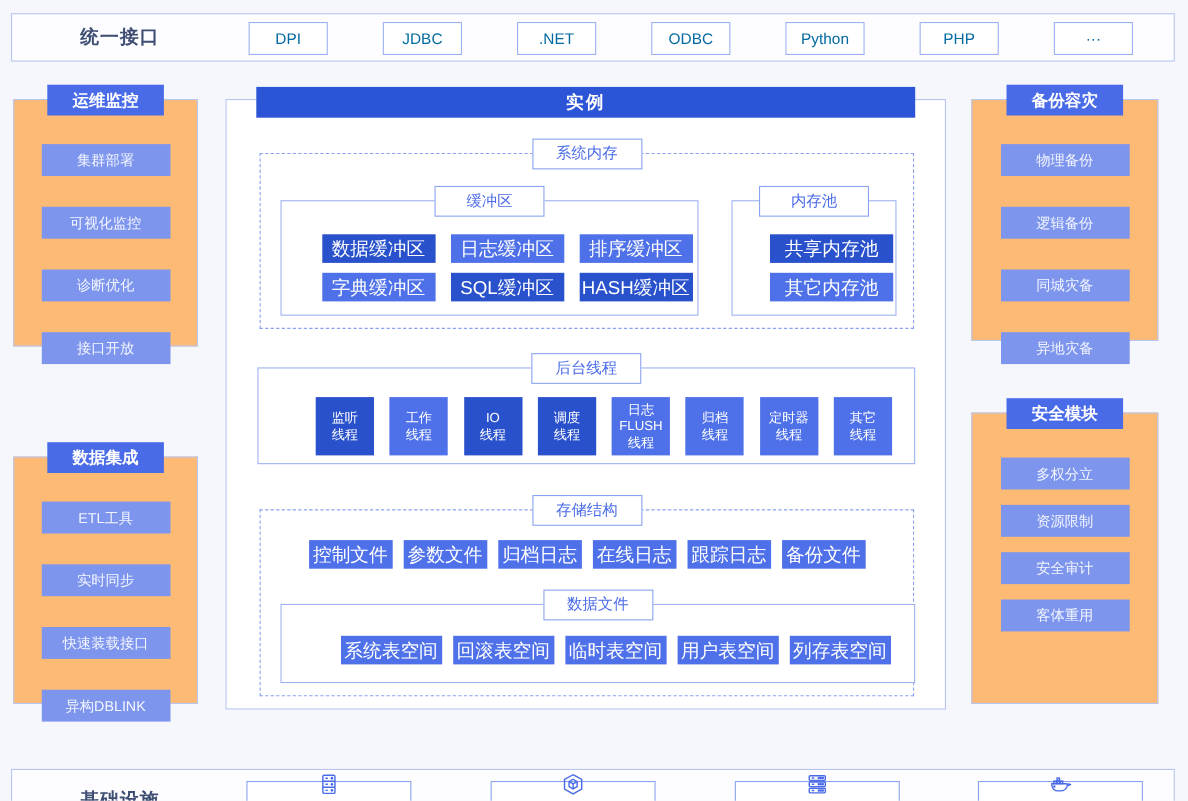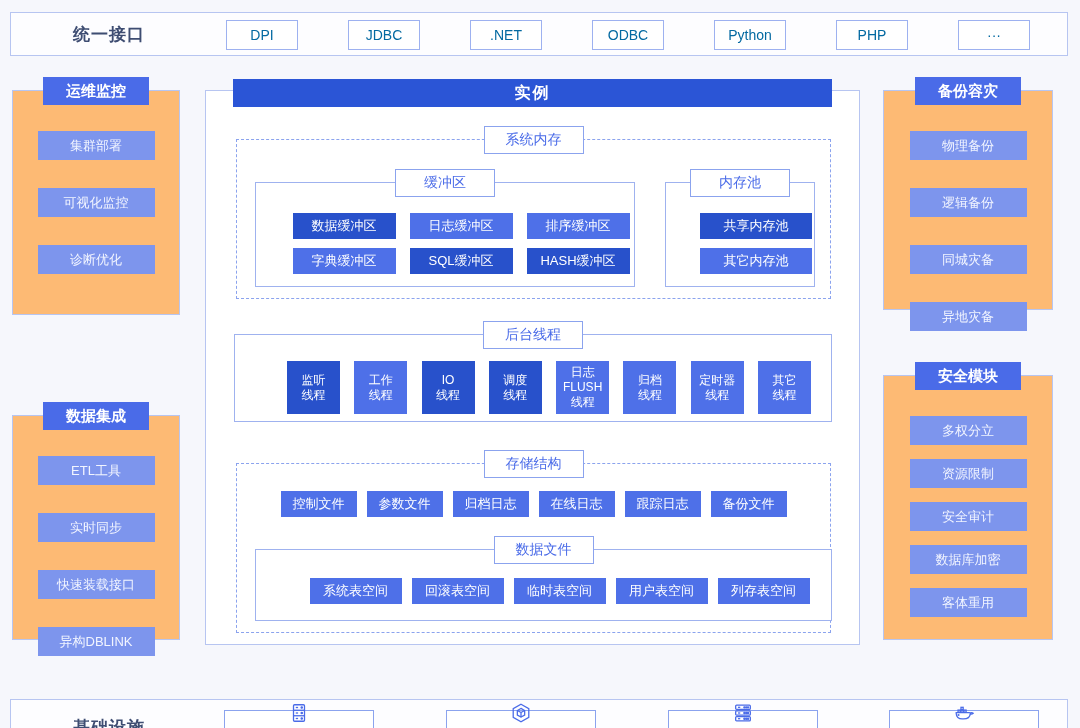--- a/index.html
+++ b/index.html
@@ -25,21 +25,21 @@
   .instance { position:absolute; left:205px; top:90px; width:655px; height:555px; background:#fff; border:1px solid #b7c5f1; }
   .instance-bar { position:absolute; top:-12px; left:27px; right:27px; height:28px; background:#2b55d6; color:#fff; font-size:16px; font-weight:bold; display:flex; align-items:center; justify-content:center; letter-spacing:2px; }
   .label-box { position:absolute; top:-14px; left:50%; transform:translateX(-50%); width:100px; height:28px; background:#fff; border:1px solid #8ba3ee; color:#4a6be8; font-size:14px; display:flex; align-items:center; justify-content:center; white-space:nowrap; z-index:2; }
   .dashed { position:absolute; border:1px dashed #8ba3ee; }
   .sysmem { left:30px; top:48px; width:595px; height:160px; }
   .group { position:absolute; background:#fff; border:1px solid #9fb2ef;padding-left:32px; }
   .buffer-box { left:18px; top:42px; width:380px; height:105px; }
   .pool-box { left:428px; top:42px; width:150px; height:105px; }
   .chip-col { display:flex; flex-direction:column; align-items:center; gap:9px; padding-top:30px; }
   .chip-row { display:flex; justify-content:center; gap:14px; }
-  .chip { height:26px; display:flex; align-items:center; justify-content:center; color:#fff; font-size:13px; white-space:nowrap; cursor:pointer; }
+  .chip { height:26px; display:flex; align-items:center; justify-content:center; color:#fff; font-size:17px; white-space:nowrap; cursor:pointer; }
   .w103 { width:103px; } .w112 { width:112px; } .w76 { width:76px; } .w92 { width:92px; }
   .dark { background:#2851cb; } .med { background:#4e70e8; }
   .threads-box { left:28px; top:243px; width:598px; height:88px; }
   .threads-row { display:flex; justify-content:space-between; padding:0 20px; margin-top:26px; }
   .thread-chip { width:53px; height:53px; display:flex; align-items:center; justify-content:center; text-align:center; color:#fff; font-size:12px; line-height:1.25; white-space:pre-line; cursor:pointer; }
   .storage { left:30px; top:372px; width:595px; height:170px; }
   .files-row { display:flex; justify-content:center; gap:10px; margin-top:27px; }
   .datafiles-box { left:18px; top:85px; width:577px; height:72px; }
   .df-row { display:flex; justify-content:center; gap:10px; margin-top:28px; }
 </style>
@@ -58,20 +58,21 @@
     <div class="api-btn" style="left:825px">PHP</div>
     <div class="api-btn" style="left:947px">···</div>
   </div>
 
   <div class="panel" style="left:12px; top:90px; width:168px; height:225px;">
     <div class="pill">运维监控</div>
     <div class="side-items">
       <div class="side-item">集群部署</div>
       <div class="side-item">可视化监控</div>
       <div class="side-item">诊断优化</div>
+      <div class="side-item">接口开放</div>
     </div>
   </div>
 
   <div class="panel" style="left:12px; top:415px; width:168px; height:225px;">
     <div class="pill">数据集成</div>
     <div class="side-items">
       <div class="side-item">ETL工具</div>
       <div class="side-item">实时同步</div>
       <div class="side-item">快速装载接口</div>
       <div class="side-item">异构DBLINK</div>
@@ -87,21 +88,20 @@
       <div class="side-item">异地灾备</div>
     </div>
   </div>
 
   <div class="panel" style="left:883px; top:375px; width:170px; height:265px;">
     <div class="pill">安全模块</div>
     <div class="side-items" style="gap:14px;">
       <div class="side-item">多权分立</div>
       <div class="side-item">资源限制</div>
       <div class="side-item">安全审计</div>
-      <div class="side-item">数据库加密</div>
       <div class="side-item">客体重用</div>
     </div>
   </div>
 
   <div class="instance">
     <div class="instance-bar">实例</div>
 
     <div class="dashed sysmem">
       <div class="label-box">系统内存</div>
 

